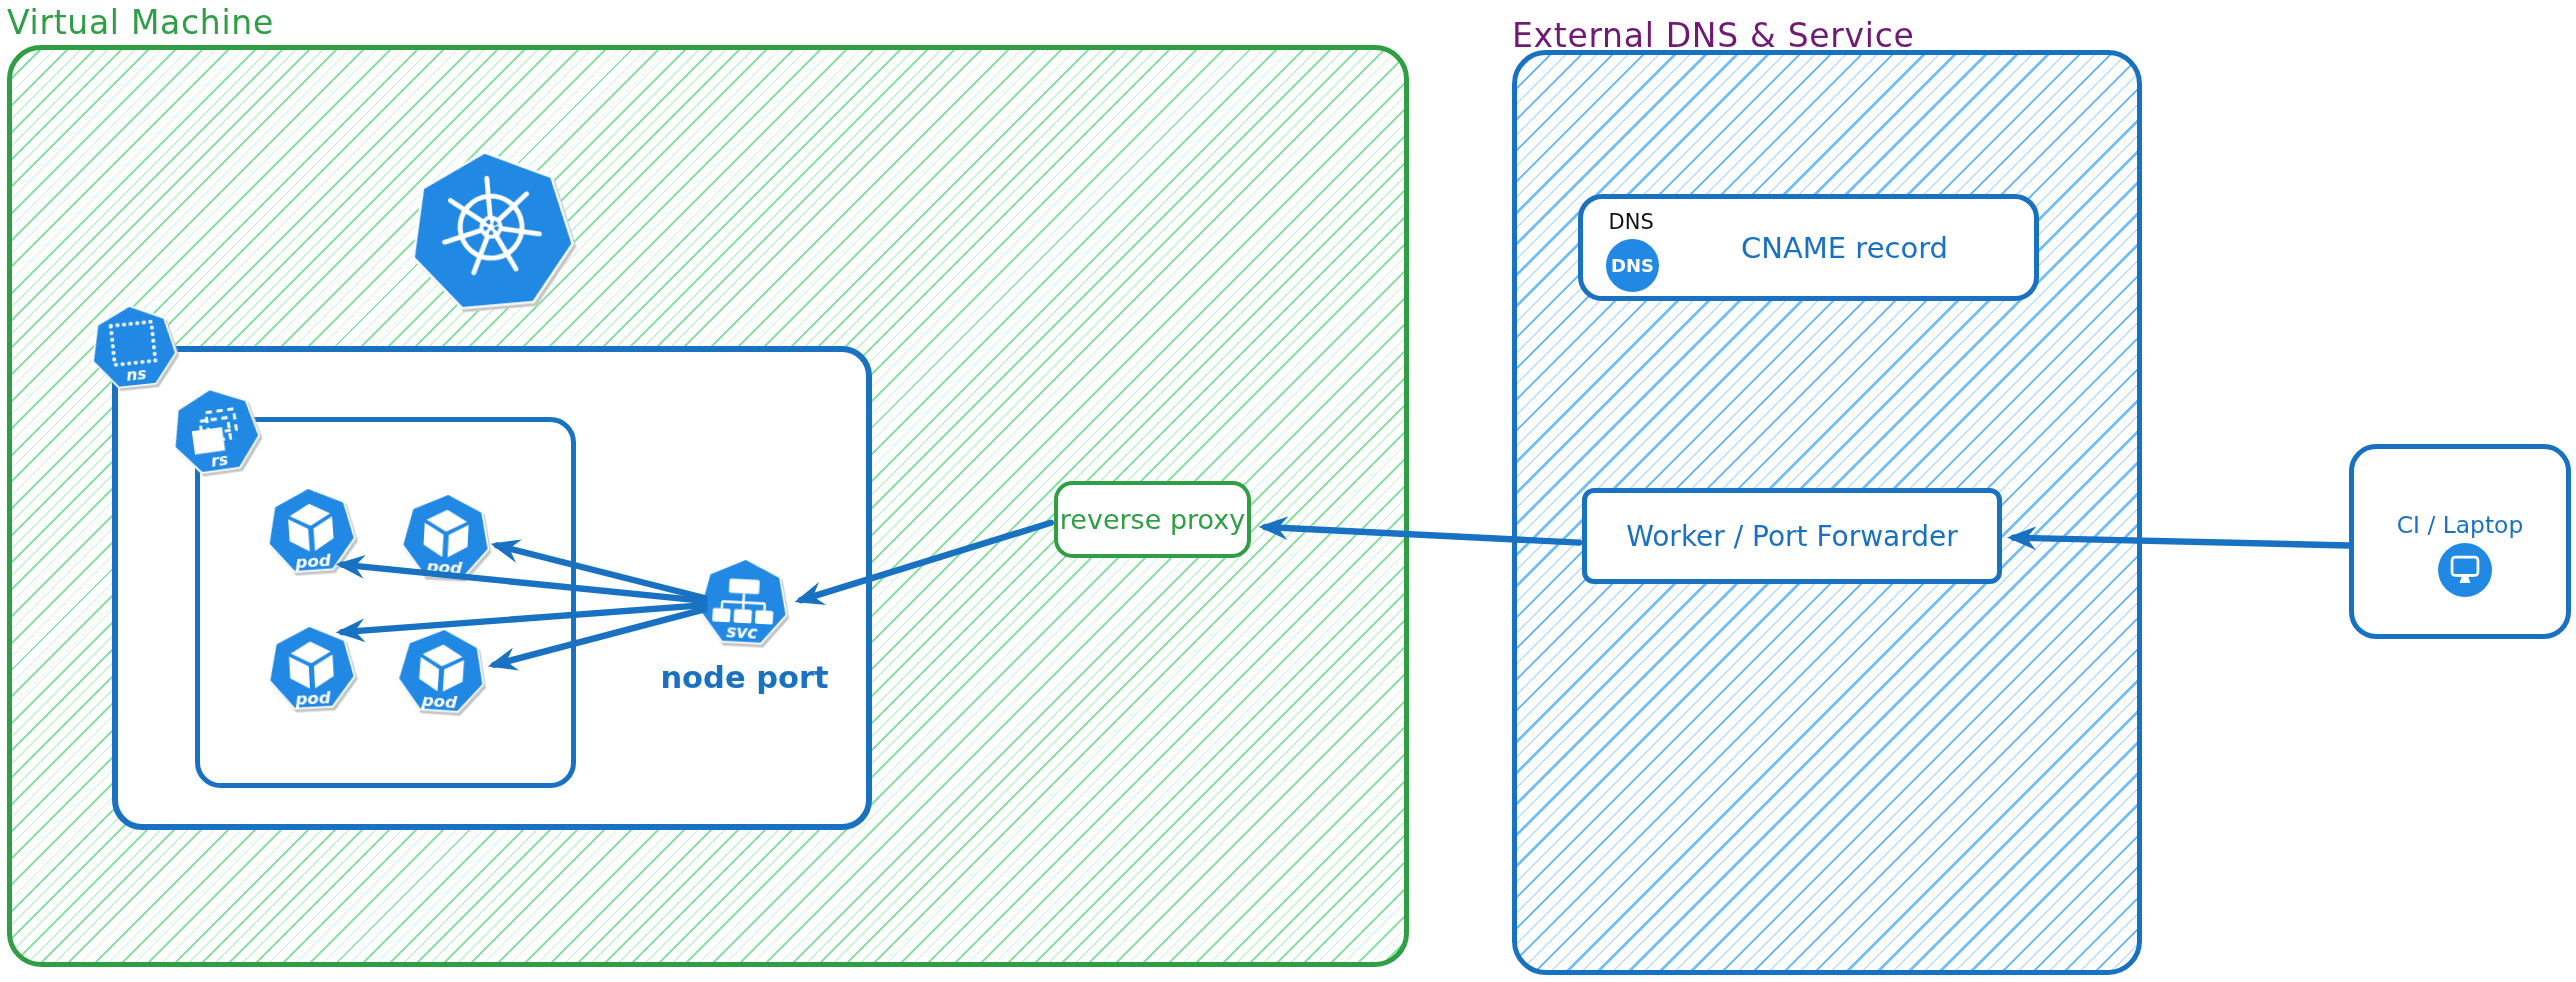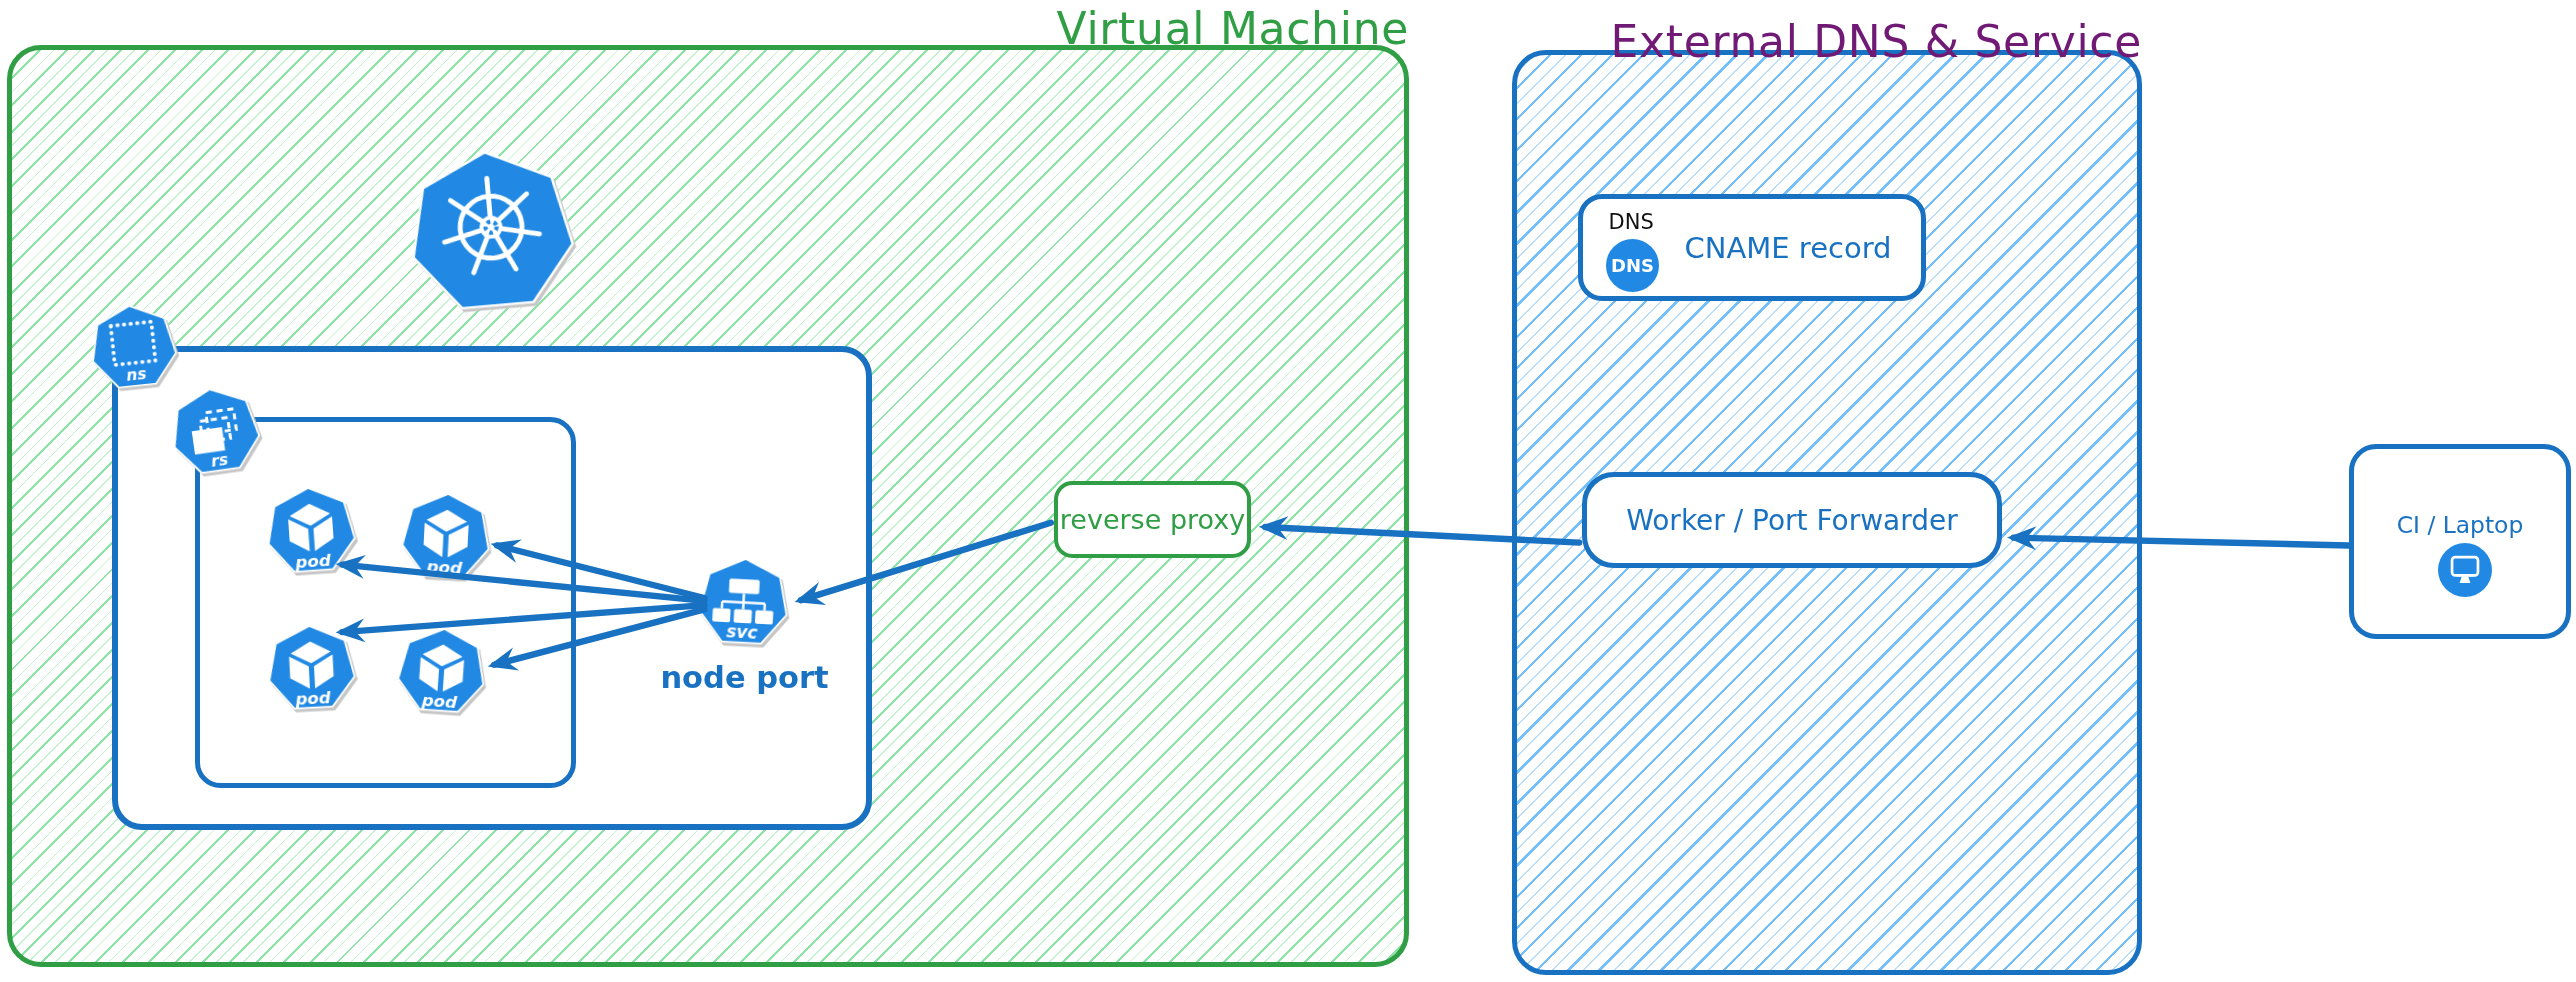--- a/index.html
+++ b/index.html
@@ -15,46 +15,46 @@
     background:
       repeating-linear-gradient(135deg,#8ce5a4 0 2.1px,transparent 2.1px 10px,#c4f2d0 10px 11px,transparent 11px 19px);
   }
   .region-blue{
     left:1512px;top:50px;width:630px;height:925px;
     border:5px solid #1971c2;border-radius:34px;
     background:
       repeating-linear-gradient(135deg,#74c0fc 0 2.5px,transparent 2.5px 11.4px,#bbdefb 11.4px 12.8px,transparent 12.8px 22px);
   }
   .region-title{
-    position:absolute;text-align:right;font-size:44px;letter-spacing:0.7px;font-weight:500;
+    position:absolute;text-align:left;font-size:33px;letter-spacing:0.7px;font-weight:500;
   }
   .title-green{left:7px;width:1402px;top:2.8px;color:#2f9e44;}
   .title-blue{left:1512px;width:630px;top:16px;color:#701a75;}
 
   
   .white-box{position:absolute;box-sizing:border-box;background:#ffffff;}
   .node-box{left:112px;top:346px;width:760px;height:484px;border:6.4px solid #1971c2;border-radius:30px;}
   .rs-box{left:195px;top:417px;width:381px;height:371px;border:5px solid #1971c2;border-radius:25.6px;}
   .rp-box{
     left:1054px;top:481px;width:197px;height:77px;border:4.3px solid #2f9e44;border-radius:18.5px;
     display:flex;align-items:center;justify-content:center;color:#2f9e44;font-size:27px;
   }
-  .dns-box{left:1578px;top:194px;width:348px;height:107px;border:5px solid #1971c2;border-radius:24px;}
+  .dns-box{left:1578px;top:194px;width:461px;height:107px;border:5px solid #1971c2;border-radius:24px;}
   .dns-tag{position:absolute;left:25.6px;top:11.4px;color:#111111;font-size:21px;font-weight:500;}
   .dns-circle{
     position:absolute;left:23px;top:40px;width:53px;height:53px;border-radius:50%;
     background:#2189e3;display:flex;align-items:center;justify-content:center;
     color:#ffffff;font-size:18px;font-weight:bold;
   }
   .dns-cname{
     position:absolute;left:79px;top:0;right:7px;height:100%;
     display:flex;align-items:center;justify-content:center;color:#1971c2;font-size:29px;
   }
   .worker-box{
-    left:1582px;top:472px;width:420px;height:96px;border:5px solid #1971c2;border-radius:32px;
+    left:1582px;top:488px;width:420px;height:96px;border:5px solid #1971c2;border-radius:12px;
     display:flex;align-items:center;justify-content:center;color:#1971c2;font-size:28px;
   }
   .laptop-box{left:2349px;top:444px;width:222px;height:195px;border:5px solid #1971c2;border-radius:27px;}
   .laptop-label{position:absolute;left:0;width:100%;top:62px;text-align:center;color:#1971c2;font-size:23.4px;font-weight:500;}
   .laptop-circle{
     position:absolute;left:84px;top:94px;width:54px;height:54px;border-radius:50%;background:#2189e3;
     display:flex;align-items:center;justify-content:center;
   }
   .node-port-label{
     position:absolute;left:638px;top:660px;width:213px;text-align:center;color:#1971c2;font-size:30.5px;font-weight:700;

